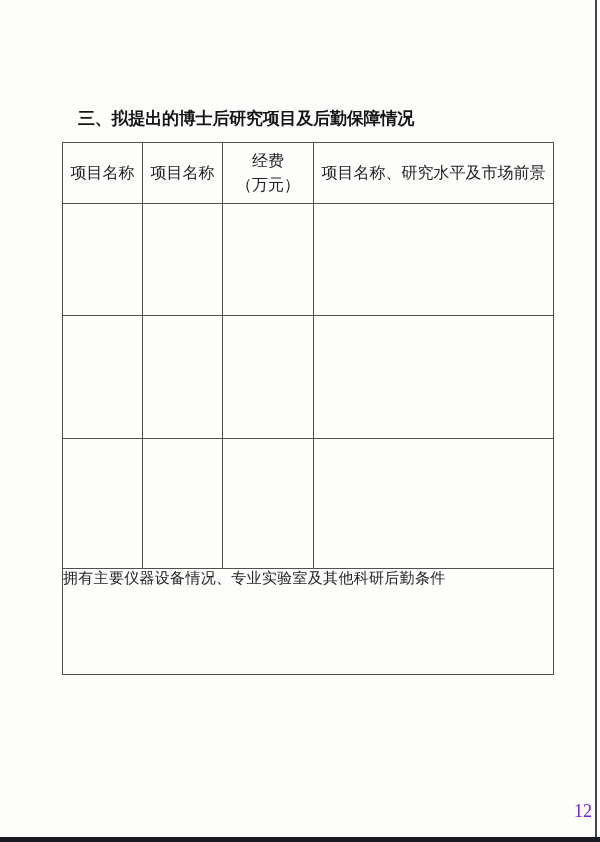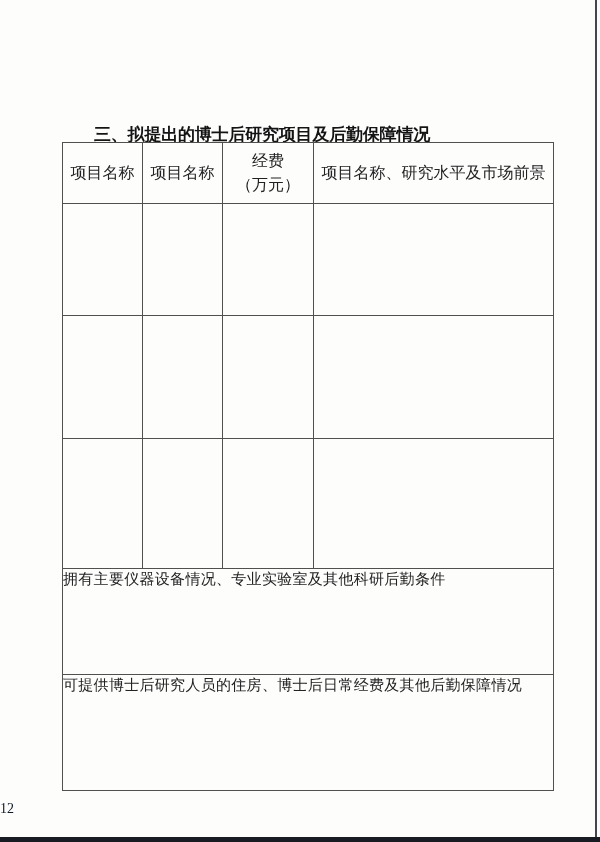--- a/index.html
+++ b/index.html
@@ -7,21 +7,21 @@
     position:relative;
     width:600px;height:842px;
     background:#fdfdfc;
     overflow:hidden;
     font-family:"Liberation Serif","DejaVu Serif",serif;
     color:#1c1c1c;
   }
   .section-title{
     position:absolute;
     left:78px;top:107px;
-    margin:16px;
+    margin:0;
     font-family:Liberation Sans, sans-serif;
     font-weight:bold;
     font-size:17px;
     letter-spacing:-0.2px;
     color:#141414;
     white-space:nowrap;
   }
   table.form-table{
     position:absolute;
     left:62px;top:142px;
@@ -47,29 +47,30 @@
   .h-r3{height:130px;}
   .h-n1{height:106px;}
   .h-n2{height:116px;}
   .note-cell{
     vertical-align:top;
     text-align:left;
     padding:9px 10px 0 8px;
     font-size:15px;
     letter-spacing:0.3px;
     line-height:1.4;
+    font-family:Liberation Mono, monospace;
   }
   .funding-line{line-height:1.5;font-family:Liberation Serif, serif;}
   .page-number{
     position:absolute;
     left:0;top:801px;
     width:592px;
-    text-align:left;
-    font-size:14px;
-    color:#0f172a;
+    text-align:right;
+    font-size:18px;
+    color:#6d28d9;
   }
   .edge-right{
     position:absolute;
     top:0;left:595px;
     width:2px;height:842px;
     background:#43464c;
   }
   .edge-bottom{
     position:absolute;
     left:0;top:837px;
@@ -123,23 +124,20 @@
       </tr>
       <tr class="h-r3">
         <td></td>
         <td></td>
         <td></td>
         <td></td>
       </tr>
       <tr class="h-n1">
         <td class="note-cell" colspan="4">拥有主要仪器设备情况、专业实验室及其他科研后勤条件</td>
       </tr>
-      <tr class="h-n2">
-        <td class="note-cell" colspan="4">可提供博士后研究人员的住房、博士后日常经费及其他后勤保障情况</td>
-      </tr>
     </tbody>
   </table>
 
   <div class="page-number">12</div>
 
   <div class="edge-right"></div>
   <div class="edge-bottom"></div>
 
 </div>
 

